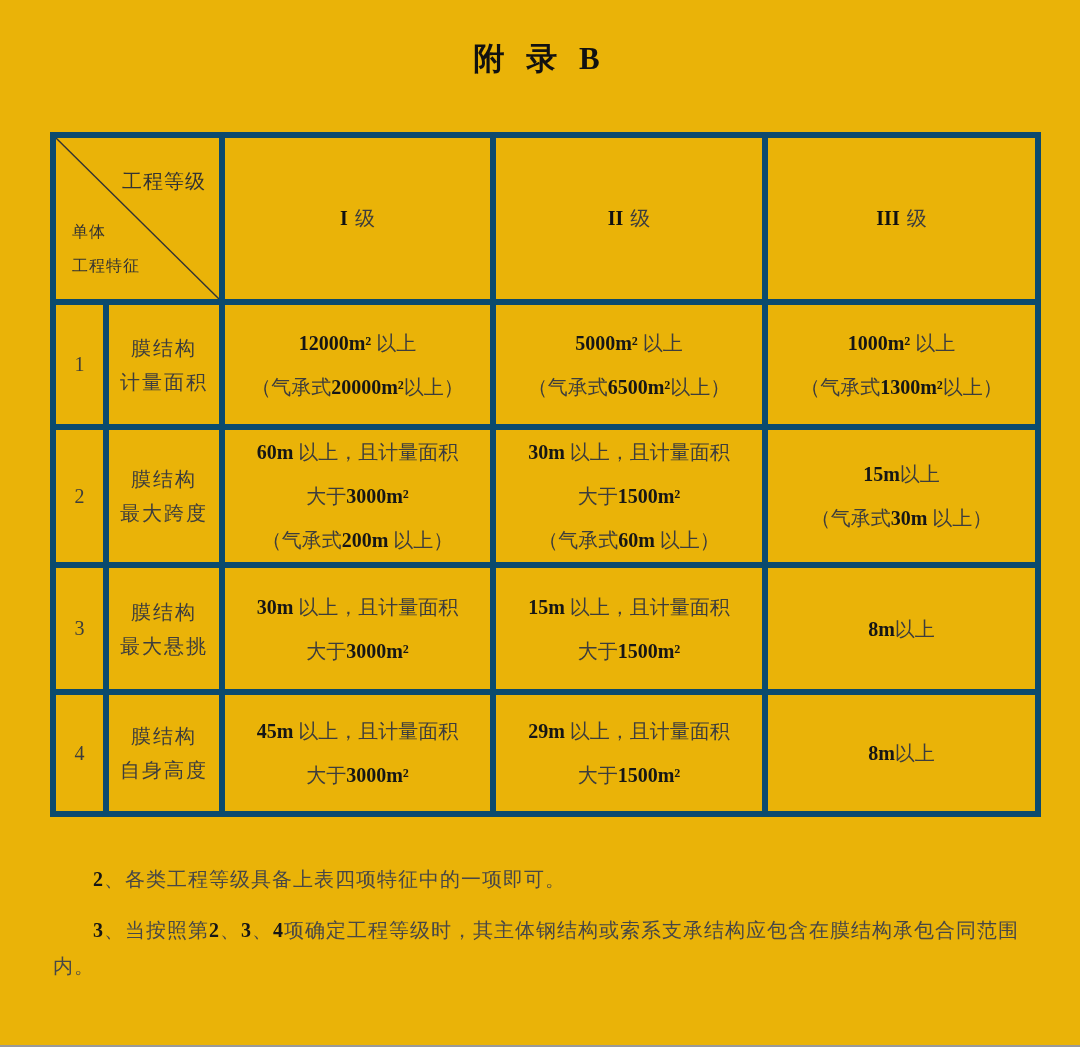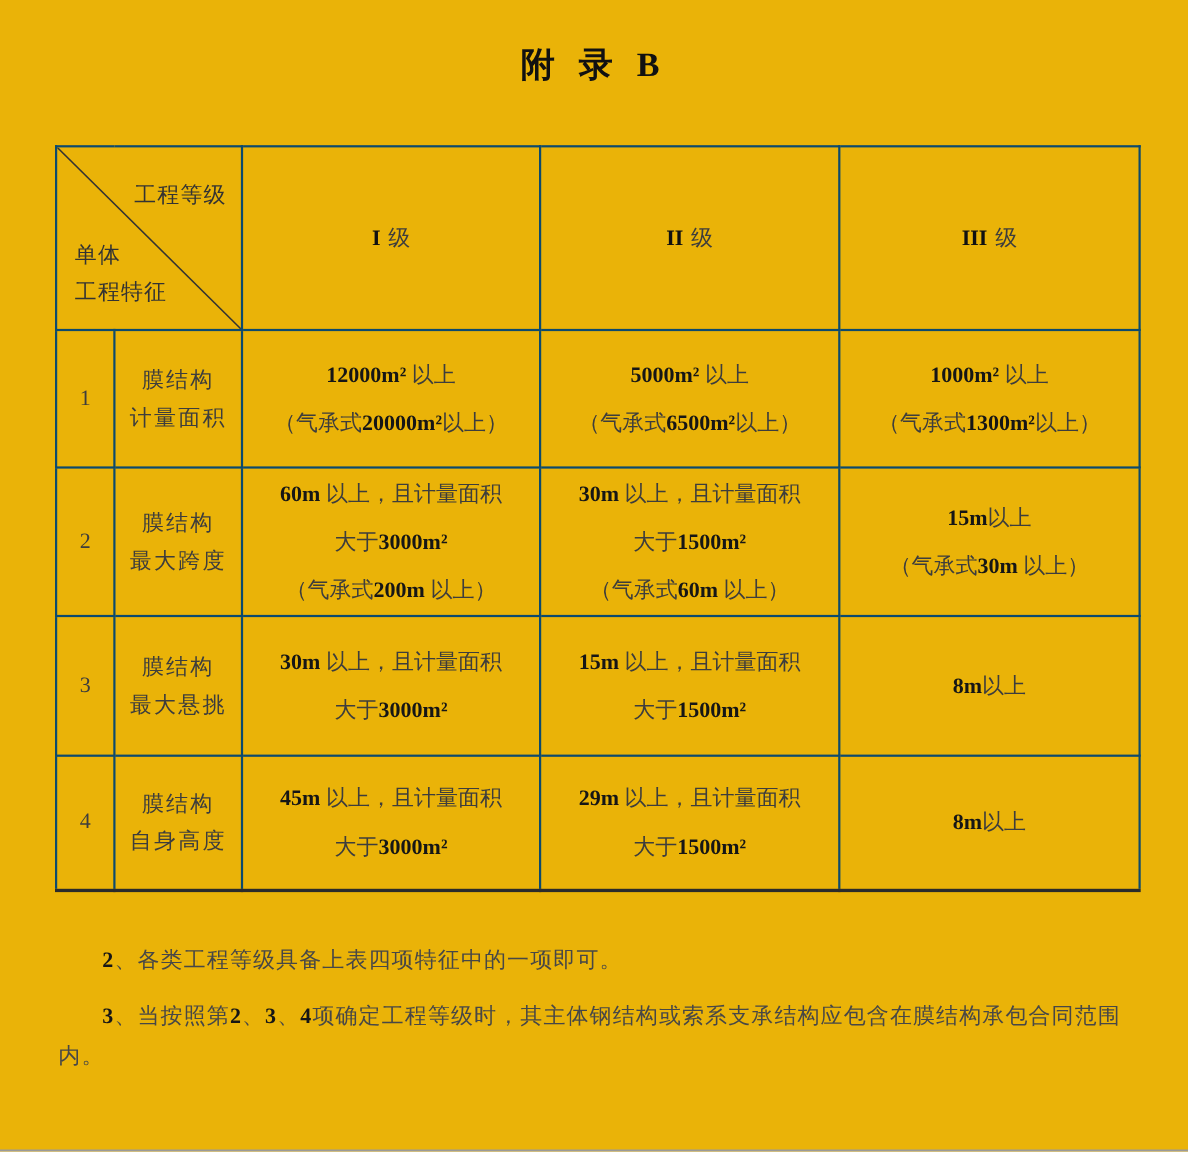--- a/index.html
+++ b/index.html
@@ -37,21 +37,21 @@
   
   table.class-table {
     border-collapse: collapse;
     table-layout: fixed;
     width: 985px;
     margin: 55px 0 0 50px;
     border: 2px solid #2b2b2b;
     border-bottom-width: 3px;
   }
   table.class-table td, table.class-table th {
-    border: 2px solid #0c4a6e;
+    border: 6px solid #0c4a6e;
     padding: 0;
     text-align: center;
     vertical-align: middle;
     font-size: 20px;
     font-weight: normal;
     color: #3d3d3d;
   }
   tr.row-header   { height: 167px; }
   tr.row-1        { height: 125px; }
   tr.row-2        { height: 135px; }
@@ -68,21 +68,21 @@
   .corner-top-right {
     position: absolute;
     top: 30px; right: 13px;
     font-size: 20px;
     letter-spacing: 1px;
     color: #333333;
   }
   .corner-bottom-left {
     position: absolute;
     left: 16px; bottom: 16px;
-    font-size: 20px;
+    font-size: 16px;
     letter-spacing: 1px;
     text-align: left;
     white-space: pre-line;
     line-height: 34px;
     color: #333333;
   }
   th.grade-header { color: #222222; }
   th.grade-header .numeral {
     font-weight: bold;
     font-size: 20px;

